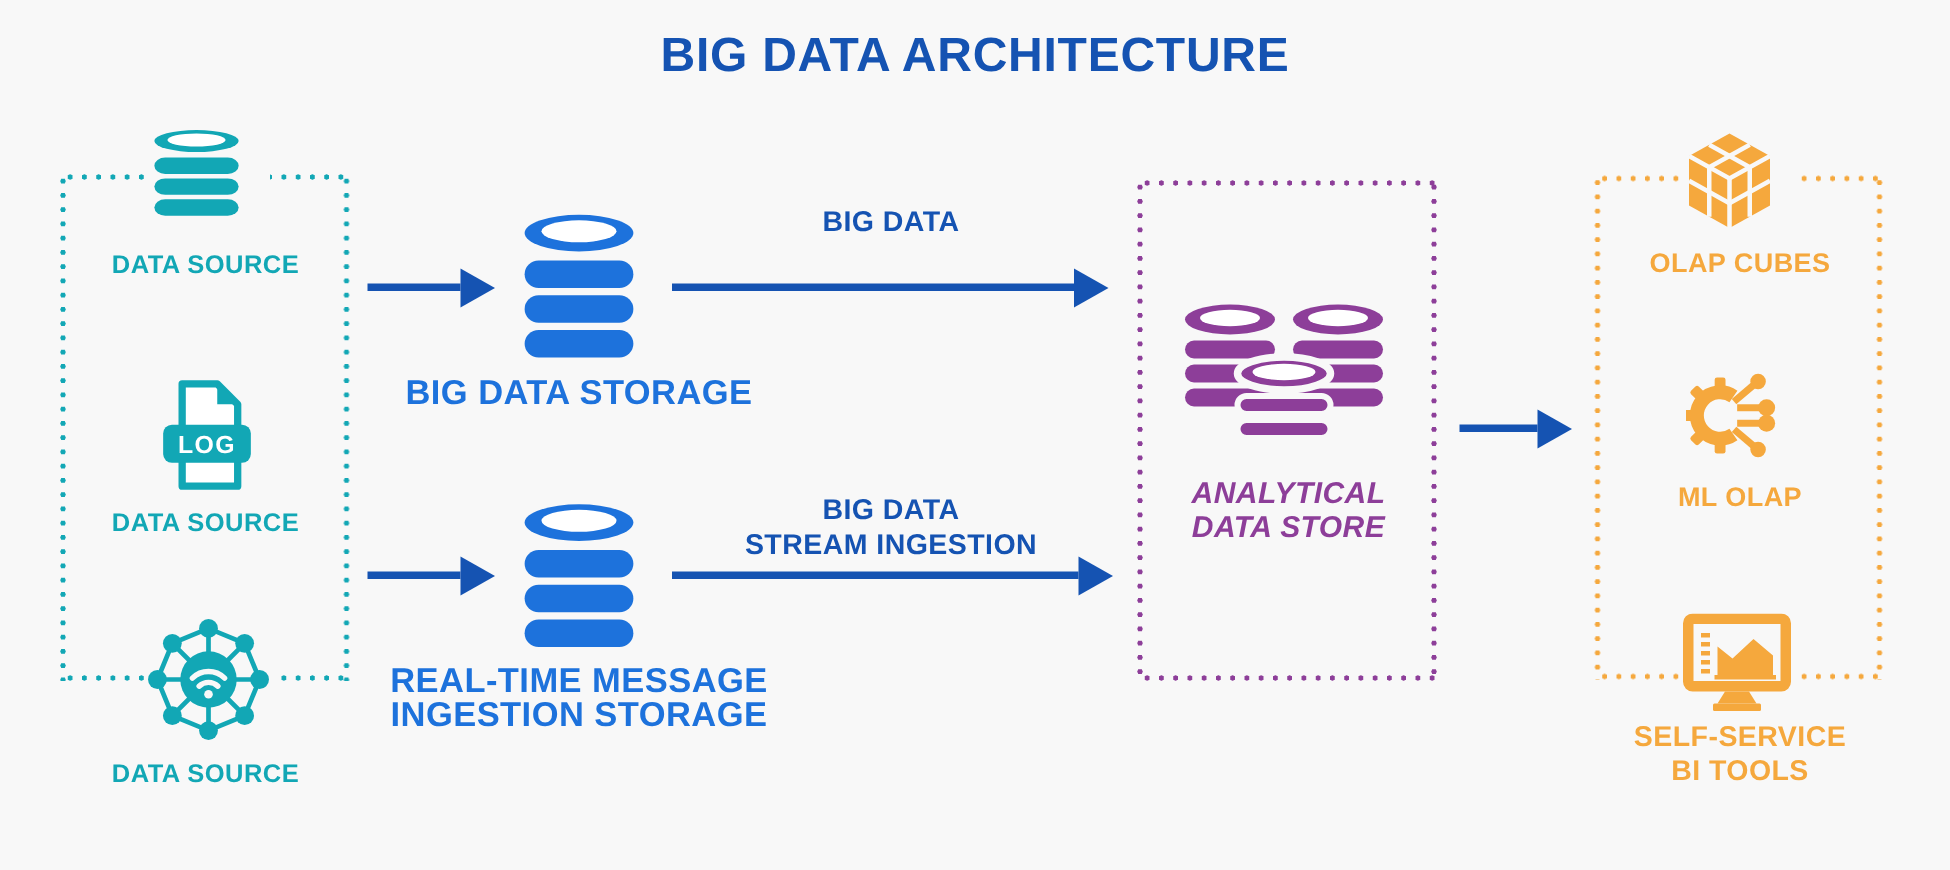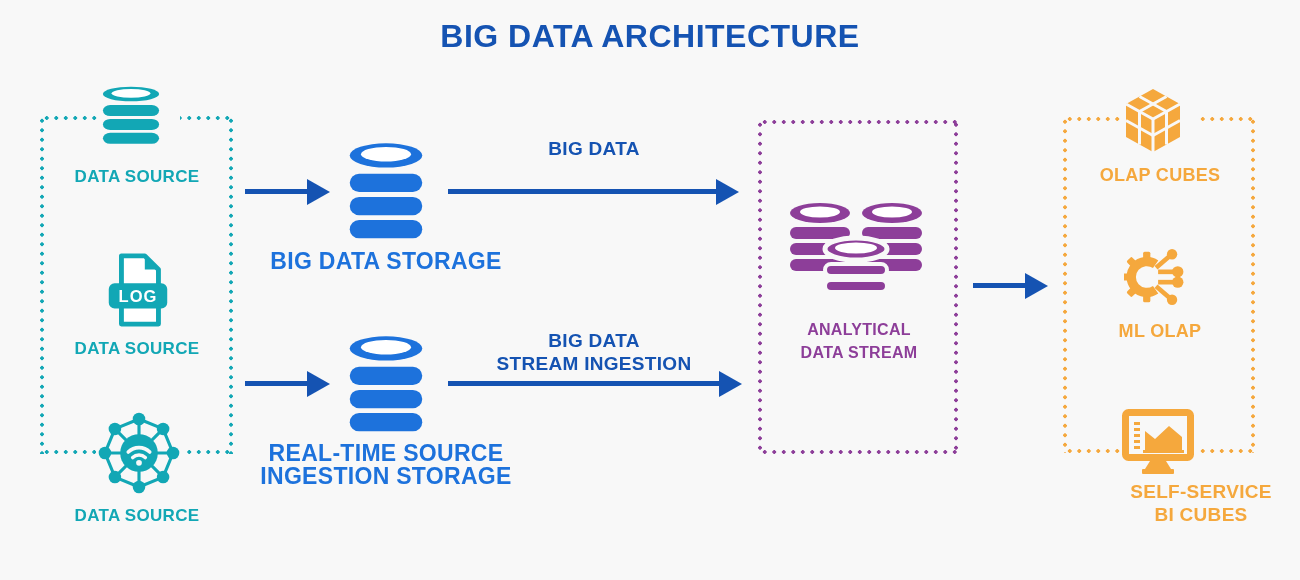--- a/index.html
+++ b/index.html
@@ -24,21 +24,21 @@
              border-left:23px solid var(--dark-blue);}
   
   .icon{position:absolute;display:flex;align-items:center;justify-content:flex-start;}
   .mask{background:var(--bg);}
   
   .lbl{position:absolute;font-weight:700;text-align:center;letter-spacing:.3px;}
   .lbl span{display:block;}
   .t-teal{color:var(--teal);font-size:17px;}
   .t-blue{color:var(--blue);font-size:23px;line-height:23px;}
   .t-flow{color:var(--dark-blue);font-size:19px;line-height:23px;}
-  .t-purple{color:var(--purple);font-size:16px;line-height:23px;}
+  .t-purple{color:var(--purple);font-size:20px;line-height:23px;font-style:italic;}
   .t-orange{color:var(--orange);font-size:18px;line-height:23px;}
   .t-orange2{color:var(--orange);font-size:19px;line-height:23px;}
   #title{position:absolute;left:0;top:18px;width:100%;text-align:center;font-weight:700;
          font-size:32px;letter-spacing:.5px;color:var(--dark-blue);}
 </style>
 </head>
 <body>
 
 <div id="canvas">
 
@@ -119,21 +119,21 @@
   <div class="icon" style="left:346px;top:334px;width:80px;height:102px;color:var(--blue);">
     <svg width="80" height="100" viewBox="0 0 64 82" preserveAspectRatio="none">
       <ellipse cx="32" cy="11" rx="29" ry="10" fill="currentColor"></ellipse>
       <ellipse cx="32" cy="10" rx="20" ry="6" fill="var(--white)"></ellipse>
       <rect x="3" y="26" width="58" height="15" rx="7.5" fill="currentColor"></rect>
       <rect x="3" y="45" width="58" height="15" rx="7.5" fill="currentColor"></rect>
       <rect x="3" y="64" width="58" height="15" rx="7.5" fill="currentColor"></rect>
     </svg>
   </div>
   <div class="lbl t-blue" style="left:251px;top:442px;width:270px;">
-    <span>REAL-TIME SOURCE</span>
+    <span>REAL-TIME MESSAGE</span>
     <span>INGESTION STORAGE</span>
   </div>
 
   <div class="lbl t-flow" style="left:448px;top:137px;width:292px;">
     <span>BIG DATA</span>
   </div>
   <div class="arrow" style="left:448px;top:189px;width:268px;">
       <i class="ah"></i>
     </div>
 
@@ -168,21 +168,21 @@
       <rect x="74" y="58" width="60" height="12" rx="6" fill="currentColor"></rect>
 
       <ellipse cx="68" cy="48" rx="31" ry="11" fill="currentColor" stroke="var(--bg)" stroke-width="5"></ellipse>
       <ellipse cx="68" cy="47" rx="21" ry="5.5" fill="var(--white)"></ellipse>
       <rect x="37" y="63" width="62" height="12" rx="6" fill="currentColor" stroke="var(--bg)" stroke-width="4"></rect>
       <rect x="37" y="79" width="62" height="12" rx="6" fill="currentColor" stroke="var(--bg)" stroke-width="4"></rect>
     </svg>
   </div>
   <div class="lbl t-purple" style="left:760px;top:318px;width:198px;">
     <span>ANALYTICAL</span>
-    <span>DATA STREAM</span>
+    <span>DATA STORE</span>
   </div>
 
   <div class="arrow" style="left:973px;top:283px;width:52px;">
       <i class="ah"></i>
     </div>
 
   <div>
     <div class="dl h c-orange" style="left:1065px;top:117px;width:190px;"></div>
     <div class="dl h c-orange" style="left:1065px;top:449px;width:190px;"></div>
     <div class="dl v c-orange" style="left:1063px;top:117px;height:336px;"></div>
@@ -241,18 +241,18 @@
         <rect x="12" y="25" width="6" height="3"></rect>
         <rect x="12" y="31" width="6" height="3"></rect>
         <rect x="12" y="37" width="6" height="3"></rect>
         <path d="M23,41 L23,22 L33,30 L47,17 L60,28 L60,41 Z"></path>
         <path d="M28,52 H44 L49,60 H23 Z"></path>
         <rect x="20" y="60" width="32" height="5" rx="1"></rect>
       </g>
       <path d="M21,42.5 H62" stroke="currentColor" stroke-width="3"></path>
     </svg>
   </div>
-  <div class="lbl t-orange2" style="left:1106px;top:480px;width:190px;">
+  <div class="lbl t-orange2" style="left:1065px;top:480px;width:190px;">
     <span>SELF-SERVICE</span>
-    <span>BI CUBES</span>
+    <span>BI TOOLS</span>
   </div>
 
 </div>
 
 </body></html>

